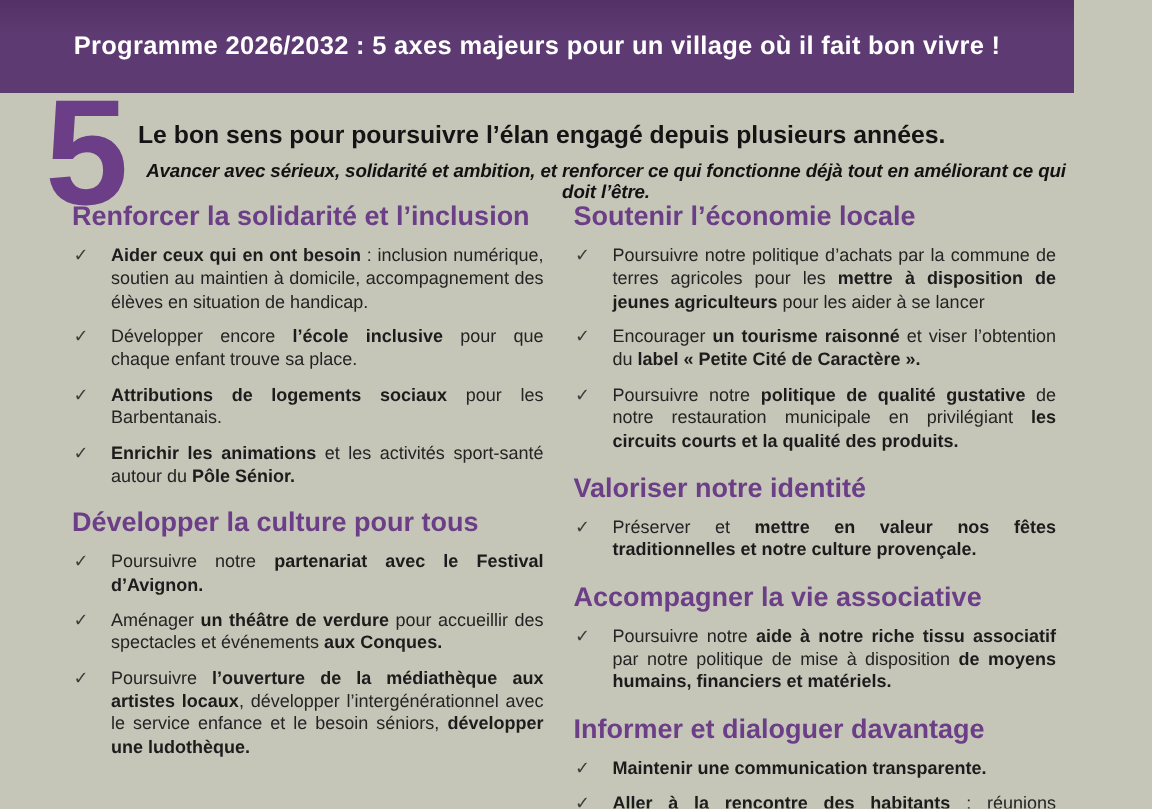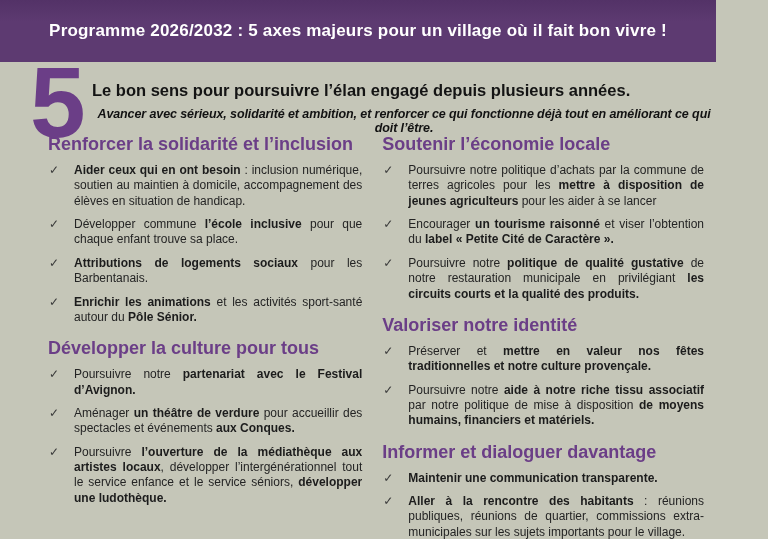--- a/index.html
+++ b/index.html
@@ -114,21 +114,21 @@
   <div class="content">
     <div class="column left" id="left-column">
         <div class="section">
           <div class="section-heading">Renforcer la solidarité et l’inclusion</div>
           <div class="bullet">
             <span class="check-icon">✓</span>
             <span class="bullet-text"><b>Aider ceux qui en ont besoin</b><span> : inclusion numérique, soutien au maintien à domicile, accompagnement des élèves en situation de handicap.</span></span>
           </div>
           <div class="bullet">
             <span class="check-icon">✓</span>
-            <span class="bullet-text"><span>Développer commune </span><b>l’école inclusive</b><span> pour que chaque enfant trouve sa place.</span></span>
+            <span class="bullet-text"><span>Développer encore </span><b>l’école inclusive</b><span> pour que chaque enfant trouve sa place.</span></span>
           </div>
           <div class="bullet">
             <span class="check-icon">✓</span>
             <span class="bullet-text"><b>Attributions de logements sociaux</b><span> pour les Barbentanais.</span></span>
           </div>
         </div>
         <div class="section">
           <div class="bullet">
             <span class="check-icon">✓</span>
             <span class="bullet-text"><b>Enrichir les animations</b><span> et les activités sport-santé autour du </span><b>Pôle Sénior.</b></span>
@@ -139,21 +139,21 @@
           <div class="bullet">
             <span class="check-icon">✓</span>
             <span class="bullet-text"><span>Poursuivre notre </span><b>partenariat avec le Festival d’Avignon.</b></span>
           </div>
           <div class="bullet">
             <span class="check-icon">✓</span>
             <span class="bullet-text"><span>Aménager </span><b>un théâtre de verdure</b><span> pour accueillir des spectacles et événements </span><b>aux Conques.</b></span>
           </div>
           <div class="bullet">
             <span class="check-icon">✓</span>
-            <span class="bullet-text"><span>Poursuivre </span><b>l’ouverture de la médiathèque aux artistes locaux</b><span>, développer l’intergénérationnel tout le service enfance et le service séniors, </span><b>développer une ludothèque.</b></span>
+            <span class="bullet-text"><span>Poursuivre </span><b>l’ouverture de la médiathèque aux artistes locaux</b><span>, développer l’intergénérationnel avec le service enfance et le besoin séniors, </span><b>développer une ludothèque.</b></span>
           </div>
         </div>
       </div>
     <div class="column right" id="right-column">
         <div class="section">
           <div class="section-heading">Soutenir l’économie locale</div>
           <div class="bullet">
             <span class="check-icon">✓</span>
             <span class="bullet-text"><span>Poursuivre notre politique d’achats par la commune de terres agricoles pour les </span><b>mettre à disposition de jeunes agriculteurs</b><span> pour les aider à se lancer</span></span>
           </div>
@@ -167,20 +167,21 @@
           </div>
         </div>
         <div class="section">
           <div class="section-heading">Valoriser notre identité</div>
           <div class="bullet">
             <span class="check-icon">✓</span>
             <span class="bullet-text"><span>Préserver et </span><b>mettre en valeur nos fêtes traditionnelles et notre culture provençale.</b></span>
           </div>
         </div>
         <div class="section">
+          <div class="section-heading">Accompagner la vie associative</div>
           <div class="bullet">
             <span class="check-icon">✓</span>
             <span class="bullet-text"><span>Poursuivre notre </span><b>aide à notre riche tissu associatif</b><span> par notre politique de mise à disposition </span><b>de moyens humains, financiers et matériels.</b></span>
           </div>
         </div>
         <div class="section">
           <div class="section-heading">Informer et dialoguer davantage</div>
           <div class="bullet">
             <span class="check-icon">✓</span>
             <span class="bullet-text"><b>Maintenir une communication transparente.</b></span>

